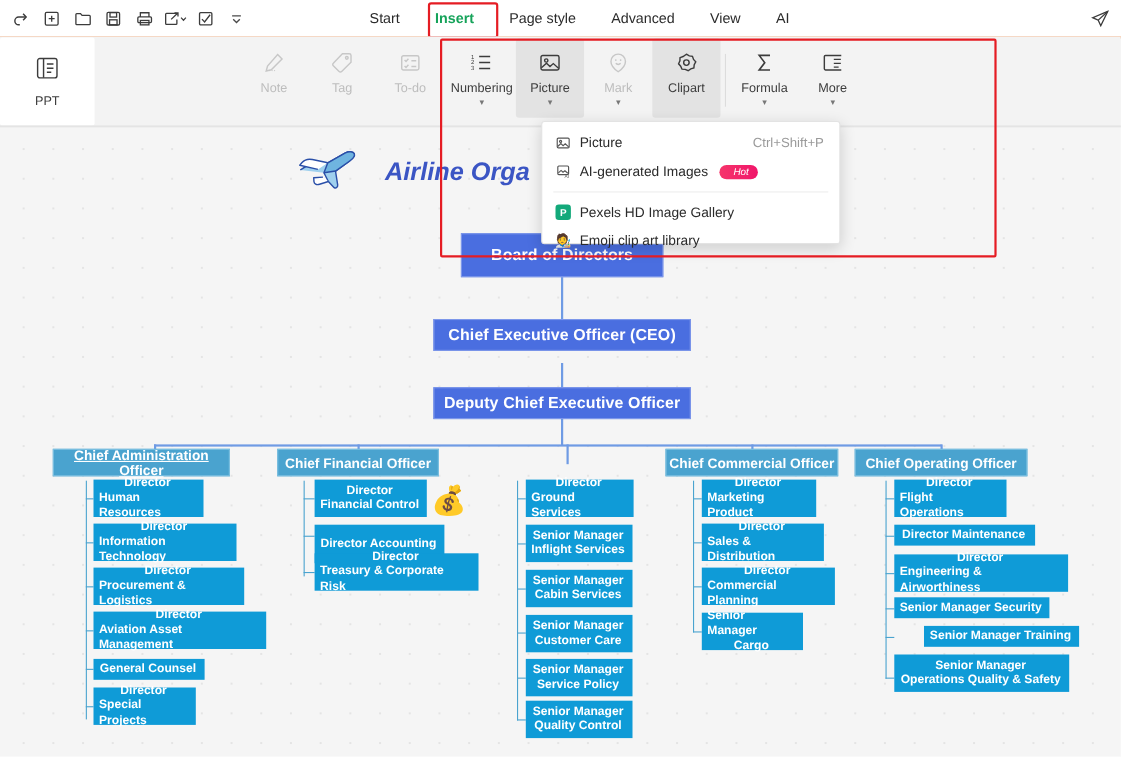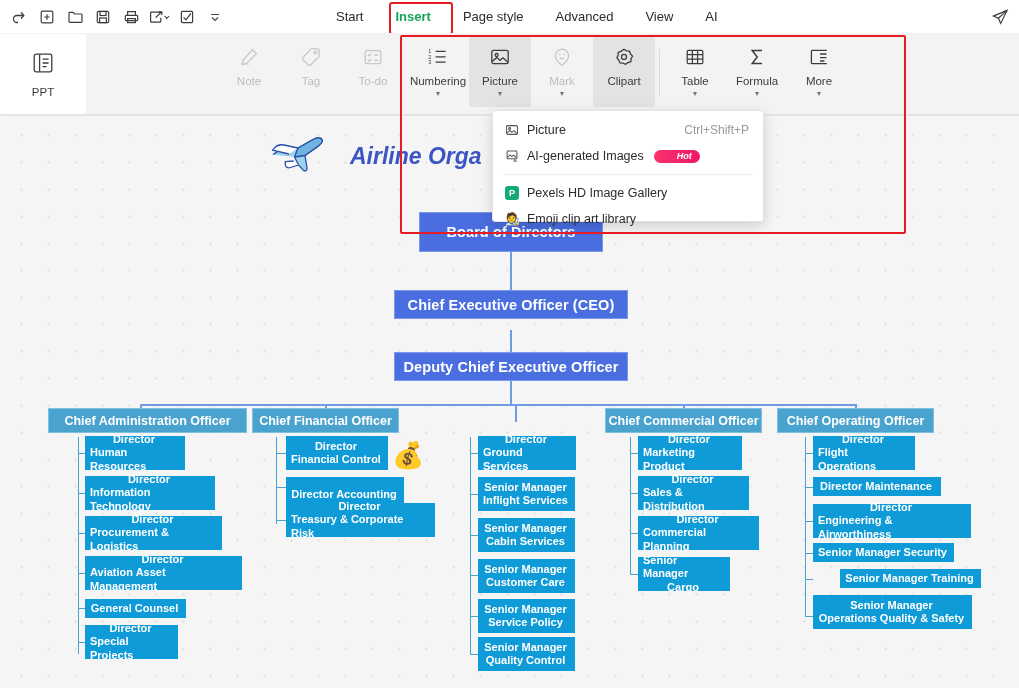--- a/index.html
+++ b/index.html
@@ -76,22 +76,22 @@
   }
   .ditem{
     height:26px;display:flex;align-items:center;padding:0 14px 0 12px;cursor:pointer;
     font-size:12.5px;color:#2b2b2b;position:relative;
   }
   .ditem .dic{width:22px;display:flex;align-items:center;color:#555;}
   .ditem .dtx{white-space:nowrap;}
   .ditem .dsc{margin-left:auto;color:#9a9a9a;font-size:12px;}
   .hotbadge{
     margin-left:10px;background:linear-gradient(90deg,#f6346b,#f0166a);
-    color:#fff;font-size:9px;font-weight:700;font-style:italic;
-    padding:1px 8px 1px 23px;border-radius:8px;line-height:11px;
+    color:#fff;font-size:9px;font-weight:400;font-style:italic;
+    padding:1px 8px 1px 13px;border-radius:8px;line-height:11px;
   }
   .dsep{height:1px;background:#ededed;margin:5px 10px;}
   .gicon{width:14px;height:14px;border-radius:3px;background:#13a97a;color:#fff;font-size:9px;font-weight:700;display:flex;align-items:center;justify-content:center;}
 
   
   .canvas{
     position:absolute;left:0;top:116px;width:1019px;height:572px;
     background-color:#f5f5f5;
     background-image:radial-gradient(circle, #e4e4e4 1.1px, transparent 1.2px);
     background-size:27px 27px;background-position:8px 6px;
@@ -291,30 +291,20 @@
           <svg width="22" height="22" viewBox="0 0 22 22" fill="none" stroke="#3c3c3c" stroke-width="1.3">
               <path d="M11 3.3l2.6 1.5 2.9.4 1 2.8 2 2.2-1.4 2.6-.3 2.9-2.8.9-2.4 1.7-2.7-1.2-2.9-.2-1.2-2.7-1.9-2.2 1.2-2.7.1-2.9 2.8-1z"></path>
               <circle cx="11" cy="10.9" r="2.5"></circle>
             </svg>
         </span>
         <span class="lb">Clipart</span>
       </div>
 
       <div class="ribsep"></div>
 
-      <div class="ribbtn">
-        <span class="ic">
-          <svg width="22" height="22" viewBox="0 0 22 22" fill="none" stroke="#3c3c3c" stroke-width="1.25">
-              <rect x="3.2" y="4.4" width="15.6" height="13.2" rx="1.2"></rect>
-              <path d="M3.2 8.6h15.6M3.2 13h15.6M8.4 4.4v13.2M13.6 4.4v13.2"></path>
-            </svg>
-        </span>
-        <span class="lb">Table</span>
-        <span class="car">▼</span>
-      </div>
 
       <div class="ribbtn">
         <span class="ic">
           <svg width="22" height="22" viewBox="0 0 22 22" fill="none" stroke="#3c3c3c" stroke-width="1.5">
               <path d="M16 4.4H6.2l5 6.6-5 6.6H16"></path>
             </svg>
         </span>
         <span class="lb">Formula</span>
         <span class="car">▼</span>
       </div>
@@ -399,21 +389,21 @@
     <div class="node top" style="left:419px;top:96px;width:184px;height:40px;">
       <span>Board of Directors</span>
     </div>
     <div class="node top" style="left:394px;top:174px;width:234px;height:29px;">
       <span>Chief Executive Officer (CEO)</span>
     </div>
     <div class="node top" style="left:394px;top:236px;width:234px;height:29px;">
       <span>Deputy Chief Executive Officer</span>
     </div>
 
-    <div class="node dept" style="left:48px;top:292px;width:199px;height:25px;">
+    <div class="node dept" style="left:48px;top:292px;width:161px;height:25px;text-decoration:underline;">
       <span>Chief Administration Officer</span>
     </div>
     <div class="node dept" style="left:252px;top:292px;width:147px;height:25px;">
       <span>Chief Financial Officer</span>
     </div>
     <div class="node dept" style="left:605px;top:292px;width:157px;height:25px;">
       <span>Chief Commercial Officer</span>
     </div>
     <div class="node dept" style="left:777px;top:292px;width:157px;height:25px;">
       <span>Chief Operating Officer</span>

